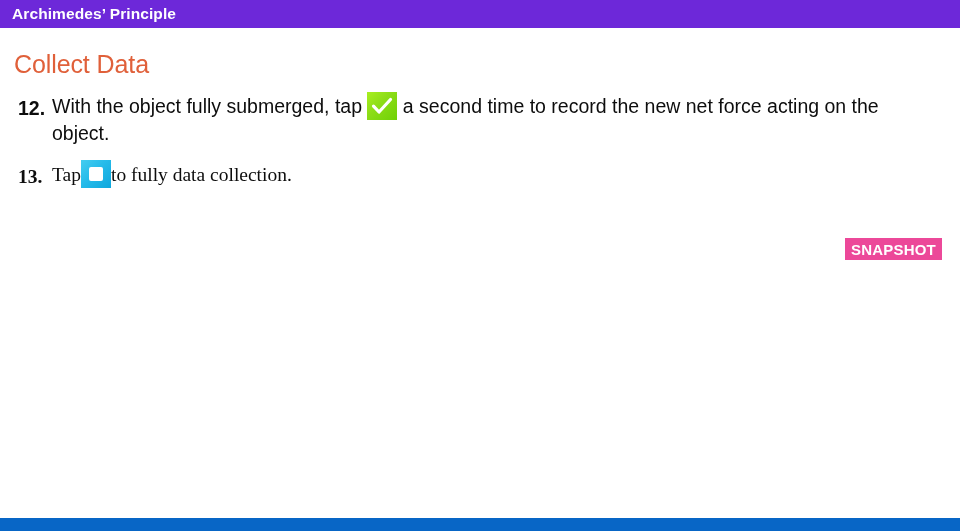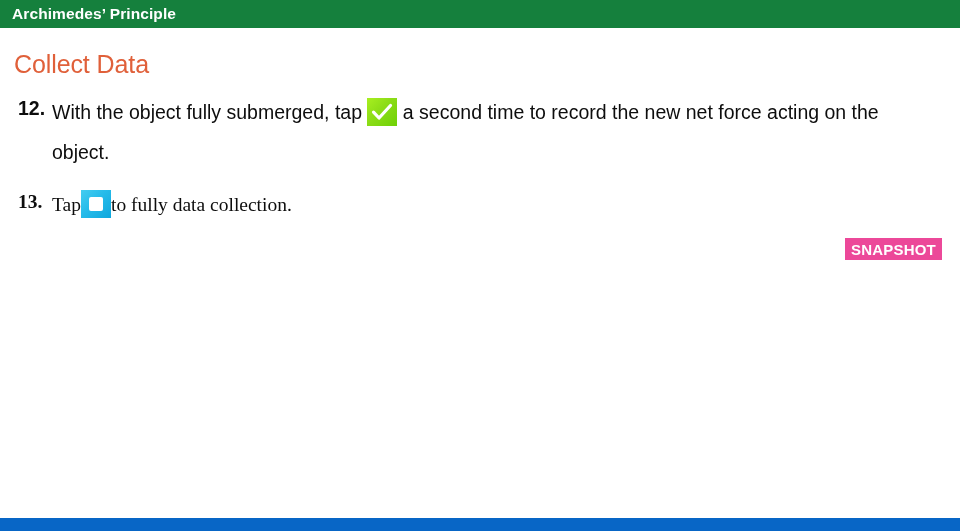--- a/index.html
+++ b/index.html
@@ -15,21 +15,21 @@
     position: relative;
   }
 
   
   .topbar {
     position: absolute;
     left: 0;
     top: 0;
     width: 960px;
     height: 28px;
-    background: #15803d;
+    background: #6d28d9;
     display: flex;
     align-items: center;
   }
   .topbar-title {
     color: #ffffff;
     font-size: 15.5px;
     font-weight: bold;
     letter-spacing: 0.1px;
     padding-left: 12px;
     line-height: 28px;
@@ -72,21 +72,21 @@
     padding-left: 18px;
     box-sizing: content-box;
     font-size: 19.5px;
     font-weight: bold;
     color: #0d0d0d;
     line-height: 33px;
     white-space: nowrap;
   }
   .item-text {
     flex: 1 1 auto;
-    line-height: 40px;
+    line-height: 27px;
     text-align: left;
   }
   .item-text .seg {
     white-space: pre-wrap;
   }
 
   
   .inline-icon {
     display: inline-block;
     width: 30px;

